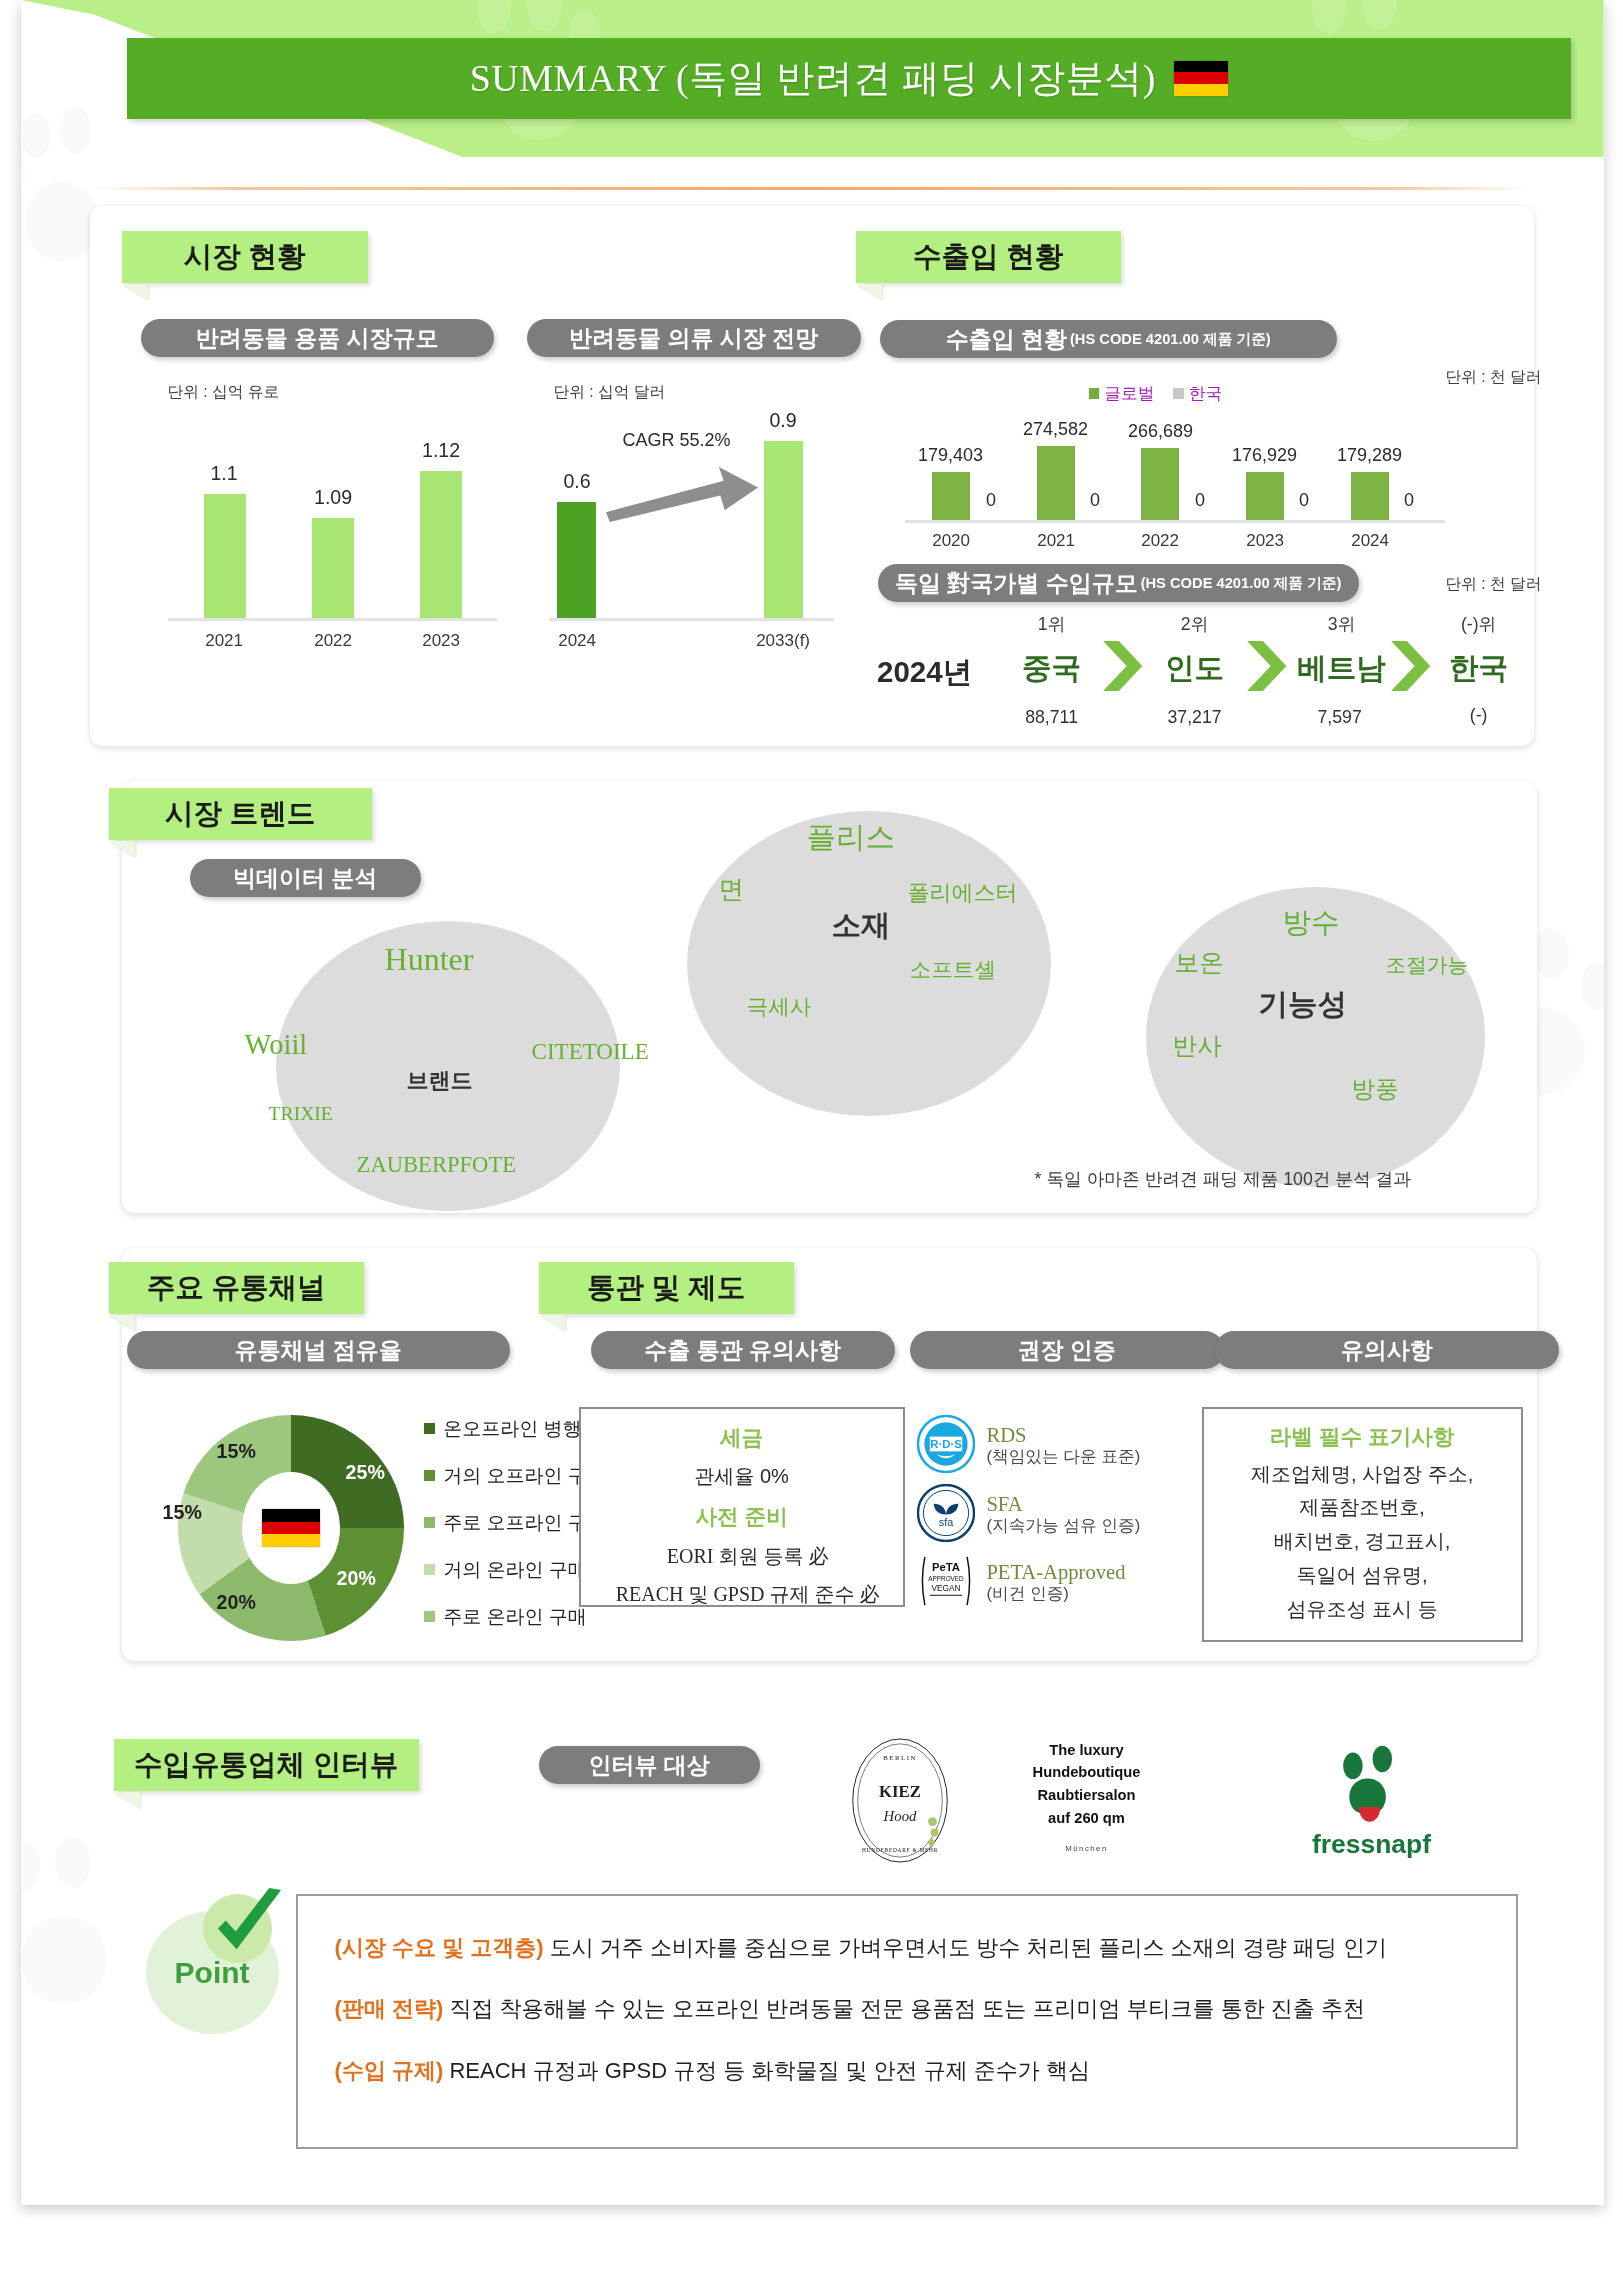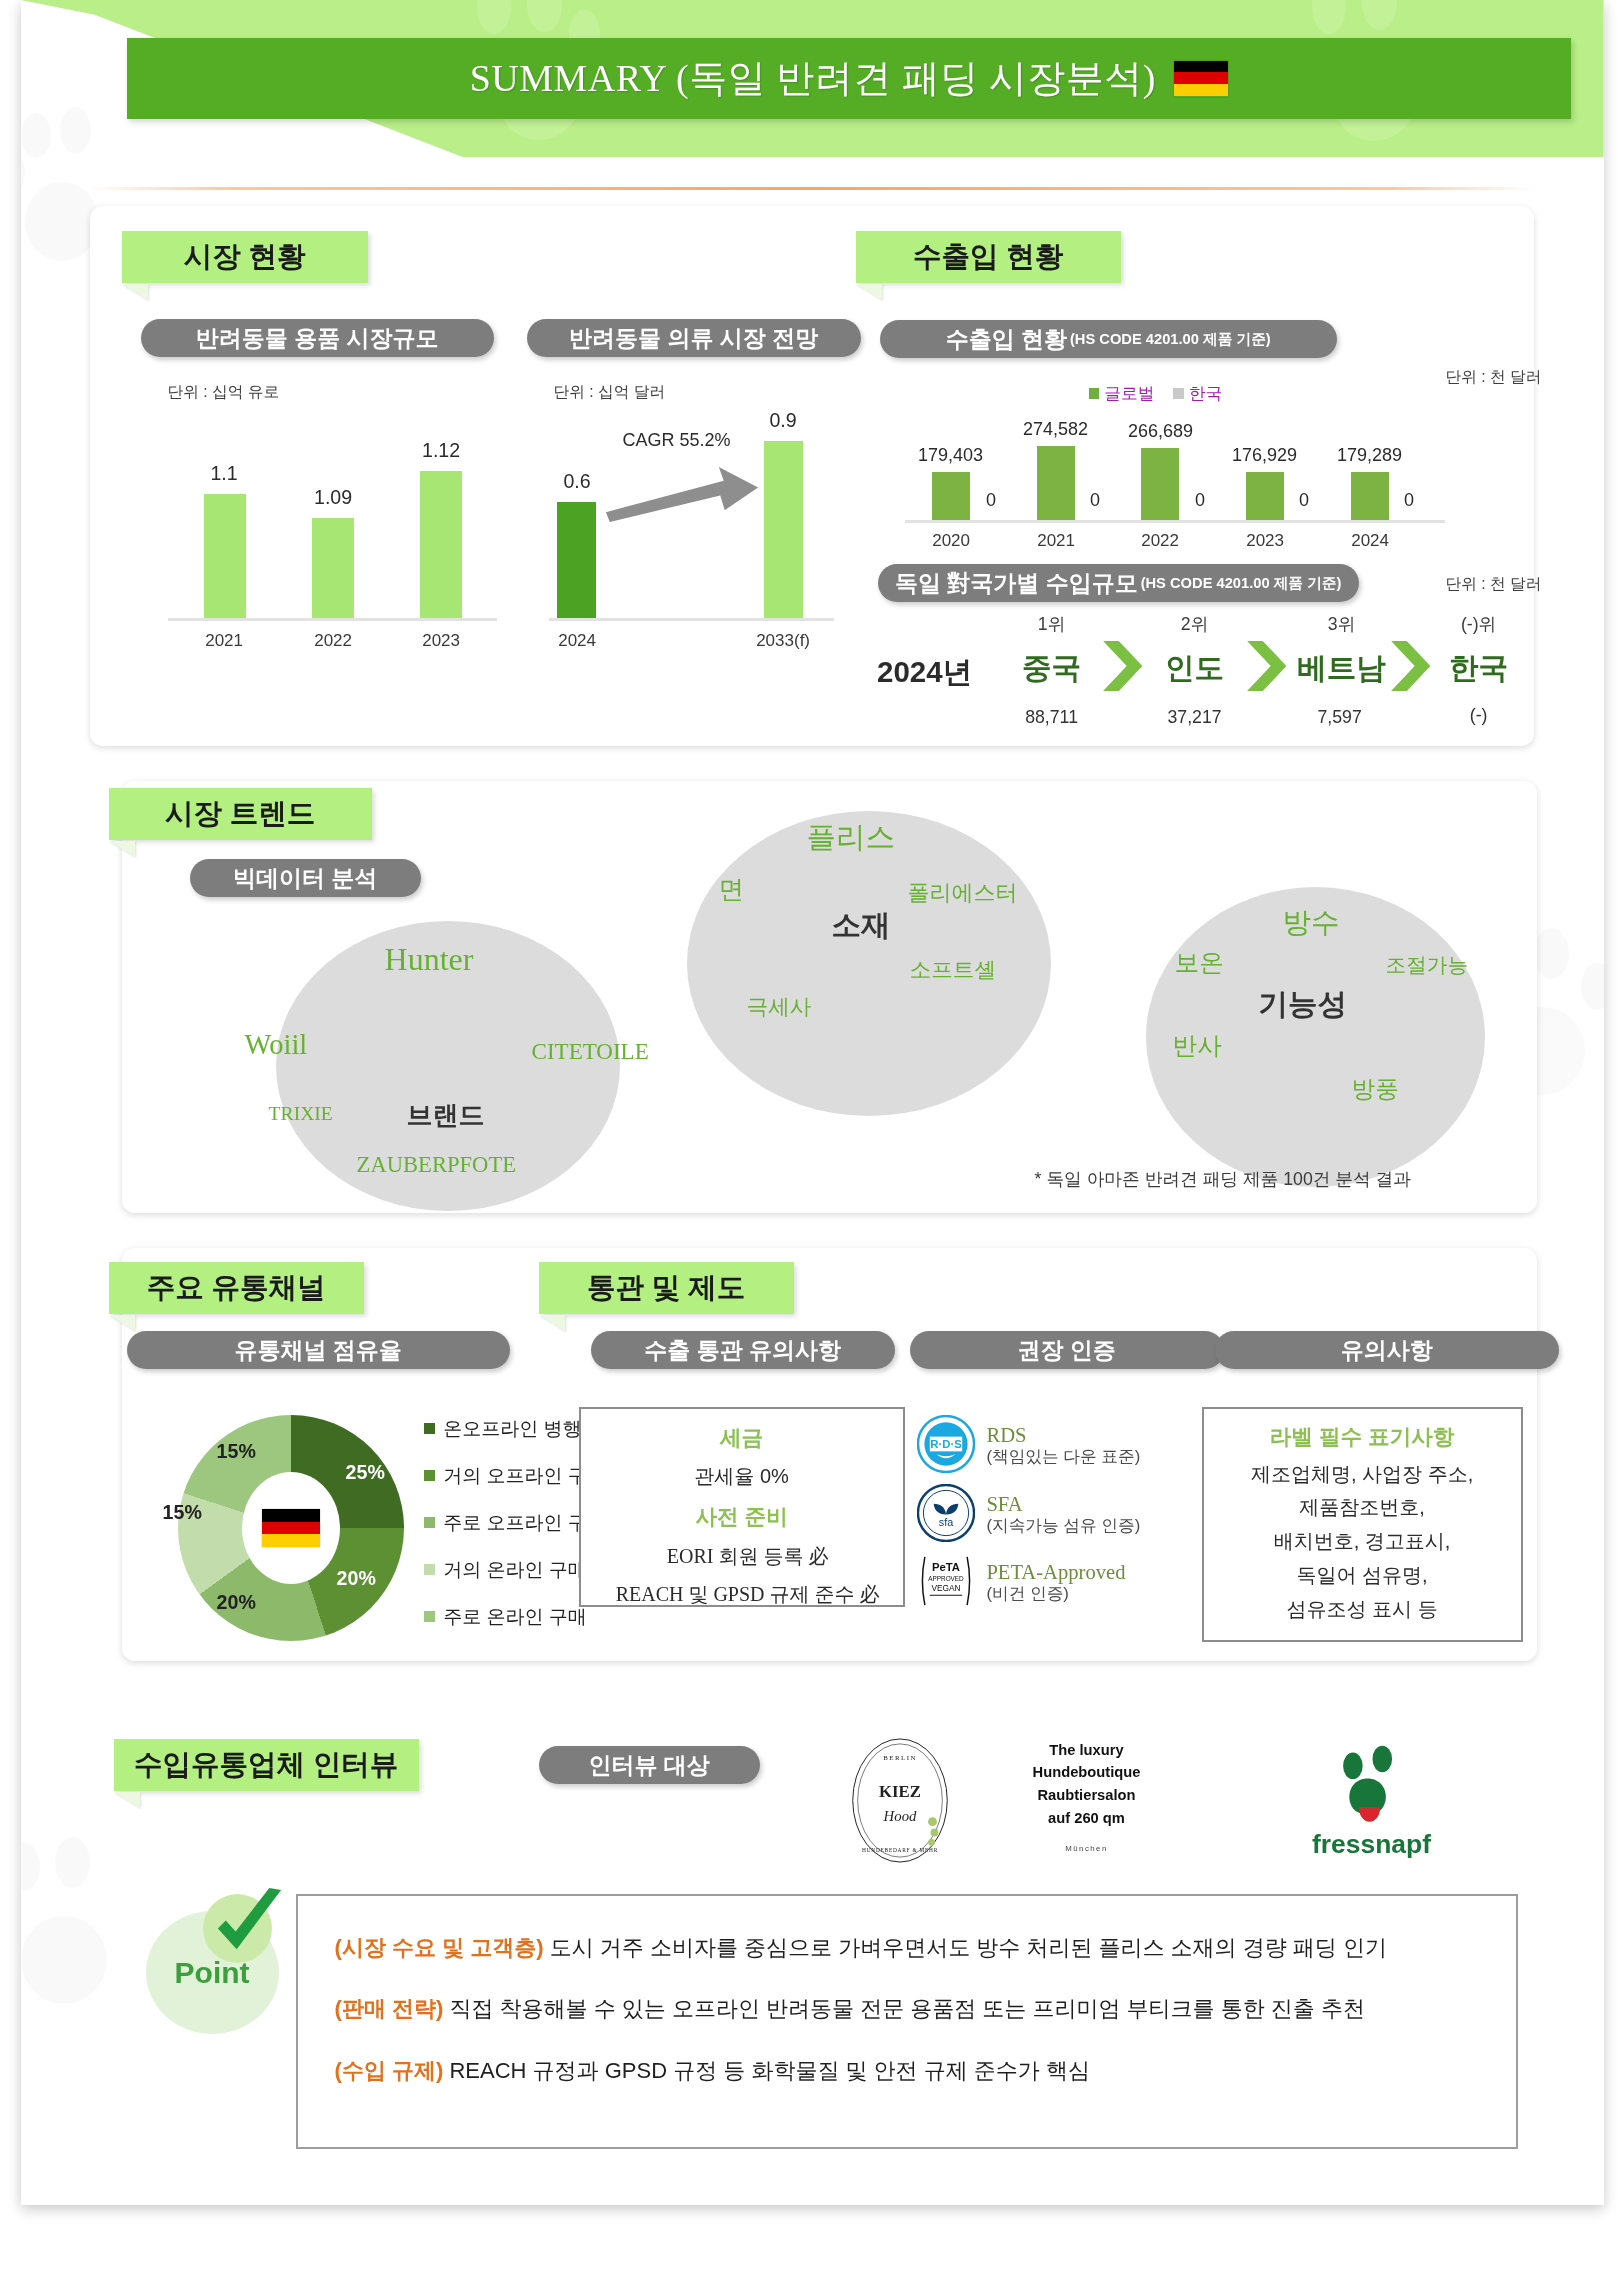--- a/index.html
+++ b/index.html
@@ -309,21 +309,21 @@
   <div class="pill" style="left:169px;top:859px;width:192px;">
     <b>빅데이터 분석</b>
   </div>
 
   <div class="bubble" style="left:255px;top:921px;width:344px;height:290px;"></div>
   <div class="wc g" style="left:364px;top:941px;font-size:32px;">Hunter</div>
   <div class="wc g" style="left:224px;top:1029px;font-size:28.5px;">Woiil</div>
   <div class="wc g" style="left:511px;top:1039px;font-size:23px;">CITETOILE</div>
   <div class="wc g" style="left:248px;top:1103px;font-size:19.6px;">TRIXIE</div>
   <div class="wc g" style="left:336px;top:1152px;font-size:22.6px;">ZAUBERPFOTE</div>
-  <div class="wc kr core" style="left:386px;top:1066px;font-size:26px;margin-top:32px;">브랜드</div>
+  <div class="wc kr core" style="left:386px;top:1066px;font-size:22px;">브랜드</div>
 
   <div class="bubble" style="left:666px;top:811px;width:364px;height:305px;"></div>
   <div class="wc kr g" style="left:786px;top:818px;font-size:29.5px;">플리스</div>
   <div class="wc kr g" style="left:698px;top:872px;font-size:25.5px;">면</div>
   <div class="wc kr g" style="left:887px;top:878px;font-size:22px;">폴리에스터</div>
   <div class="wc kr g" style="left:889px;top:955px;font-size:21.6px;">소프트셸</div>
   <div class="wc kr g" style="left:726px;top:992px;font-size:21.6px;">극세사</div>
   <div class="wc kr core" style="left:811px;top:906px;font-size:29.5px;">소재</div>
 
   <div class="bubble" style="left:1125px;top:887px;width:339px;height:300px;"></div>

